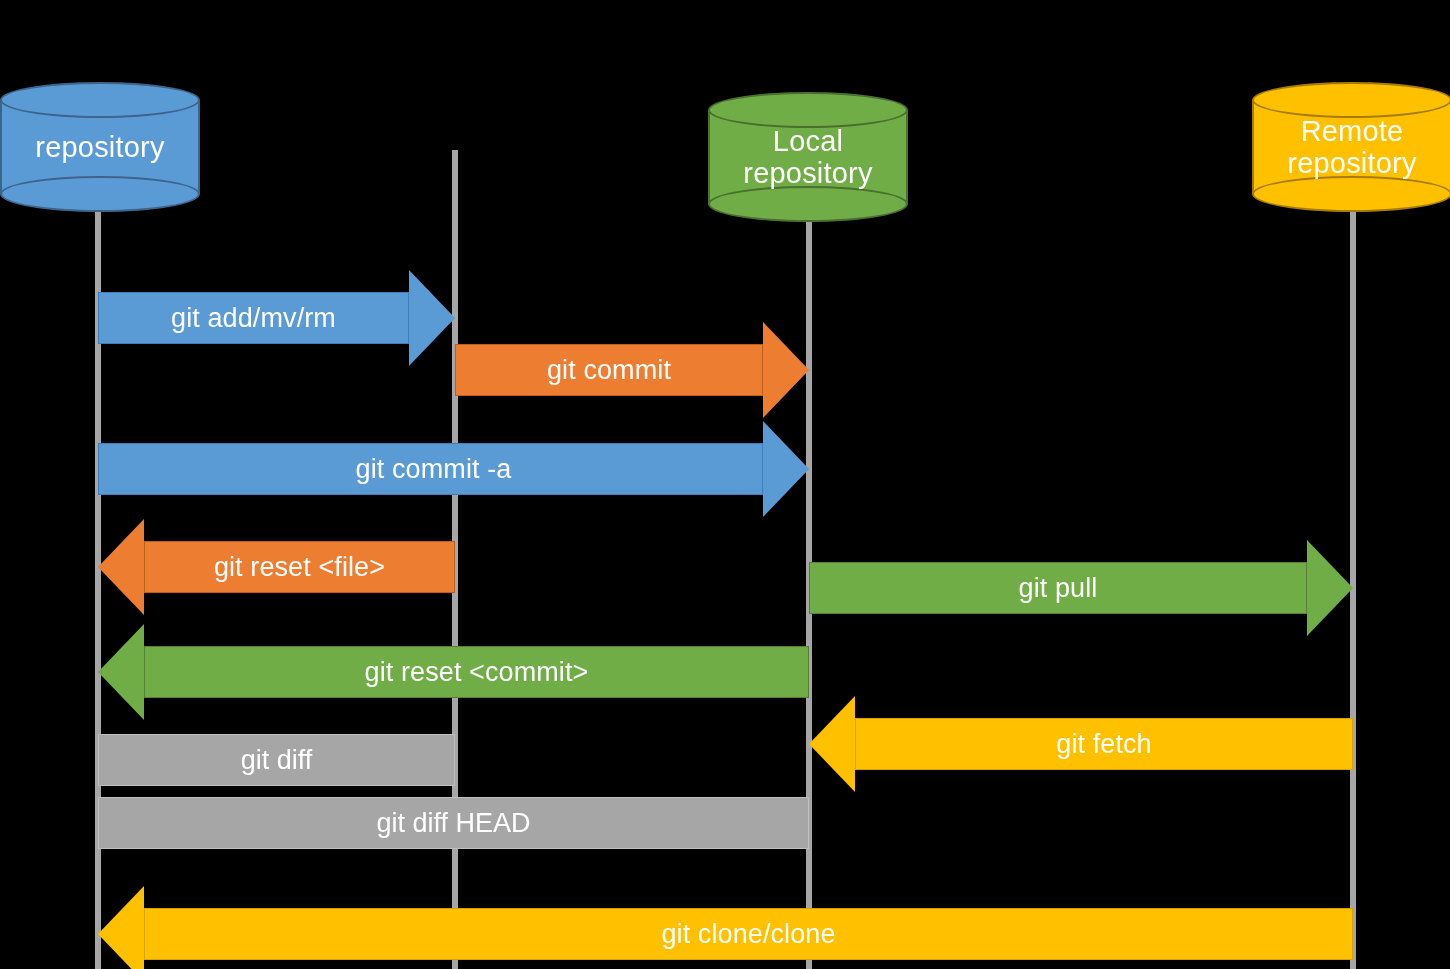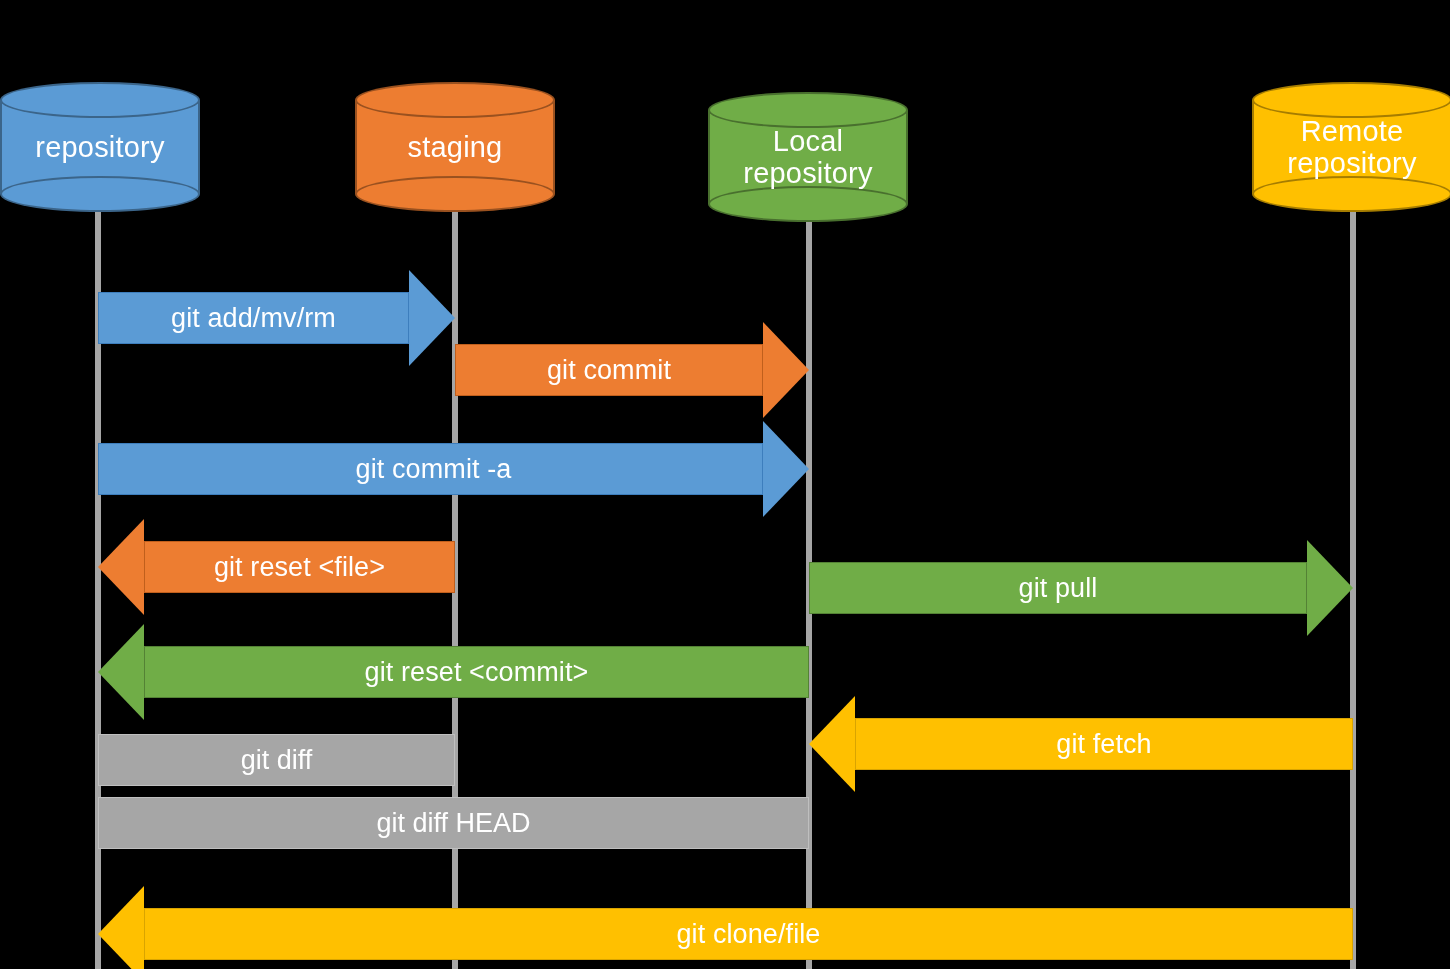--- a/index.html
+++ b/index.html
@@ -141,26 +141,20 @@
     <div class="lifeline" style="left: 95px; background: rgb(166, 166, 166);"></div>
     <div class="lifeline" style="left: 452px; background: rgb(166, 166, 166);"></div>
     <div class="lifeline" style="left: 806px; background: rgb(166, 166, 166);"></div>
     <div class="lifeline" style="left: 1350px; background: rgb(166, 166, 166);"></div>
     <div class="cylinder" style="left: 0px; top: 82px;">
       <div class="cyl-body" style="background: rgb(91, 155, 213);"></div>
       <div class="cyl-bottom" style="background: rgb(91, 155, 213);"></div>
       <div class="cyl-top" style="background: rgb(91, 155, 213);"></div>
       <div class="cyl-label">repository</div>
     </div>
-    <div class="cylinder" style="left: 355px; top: 82px;">
-      <div class="cyl-body" style="background: rgb(237, 125, 49);"></div>
-      <div class="cyl-bottom" style="background: rgb(237, 125, 49);"></div>
-      <div class="cyl-top" style="background: rgb(237, 125, 49);"></div>
-      <div class="cyl-label">staging</div>
-    </div>
     <div class="cylinder" style="left: 708px; top: 92px;">
       <div class="cyl-body" style="background: rgb(112, 173, 71);"></div>
       <div class="cyl-bottom" style="background: rgb(112, 173, 71);"></div>
       <div class="cyl-top" style="background: rgb(112, 173, 71);"></div>
       <div class="cyl-label">Local
 repository</div>
     </div>
     <div class="cylinder" style="left: 1252px; top: 82px;">
       <div class="cyl-body" style="background: rgb(255, 192, 0);"></div>
       <div class="cyl-bottom" style="background: rgb(255, 192, 0);"></div>
@@ -199,21 +193,21 @@
       <div class="label" style="left: 46px; right: 0px;">git reset &lt;commit&gt;</div>
     </div>
     <div class="arrow" style="left: 809px; width: 544px; top: 718px;">
       <div class="head" style="left: 0px; border-top: 48px solid transparent; border-bottom: 48px solid transparent; border-right: 46px solid rgb(255, 192, 0);"></div>
       <div class="shaft" style="background: rgb(255, 192, 0); border: 1px solid rgb(217, 164, 0); left: 46px; right: 0px;"></div>
       <div class="label" style="left: 46px; right: 0px; border-radius: 9px;">git fetch</div>
     </div>
     <div class="arrow" style="left: 98px; width: 1255px; top: 908px;">
       <div class="head" style="left: 0px; border-top: 48px solid transparent; border-bottom: 48px solid transparent; border-right: 46px solid rgb(255, 192, 0);"></div>
       <div class="shaft" style="background: rgb(255, 192, 0); border: 1px solid rgb(217, 164, 0); left: 46px; right: 0px;"></div>
-      <div class="label" style="left: 46px; right: 0px;">git clone/file</div>
+      <div class="label" style="left: 46px; right: 0px;">git clone/clone</div>
     </div>
     <div class="bar" style="left: 98px; width: 711px; top: 797px; background: rgb(166, 166, 166); border: 1px solid rgb(191, 191, 191);">
       <div class="label">git diff HEAD</div>
     </div>
     <div class="bar" style="left: 98px; width: 357px; top: 734px; background: rgb(166, 166, 166); border: 1px solid rgb(191, 191, 191);">
       <div class="label">git diff</div>
     </div>
   </div>
 
 </body></html>

